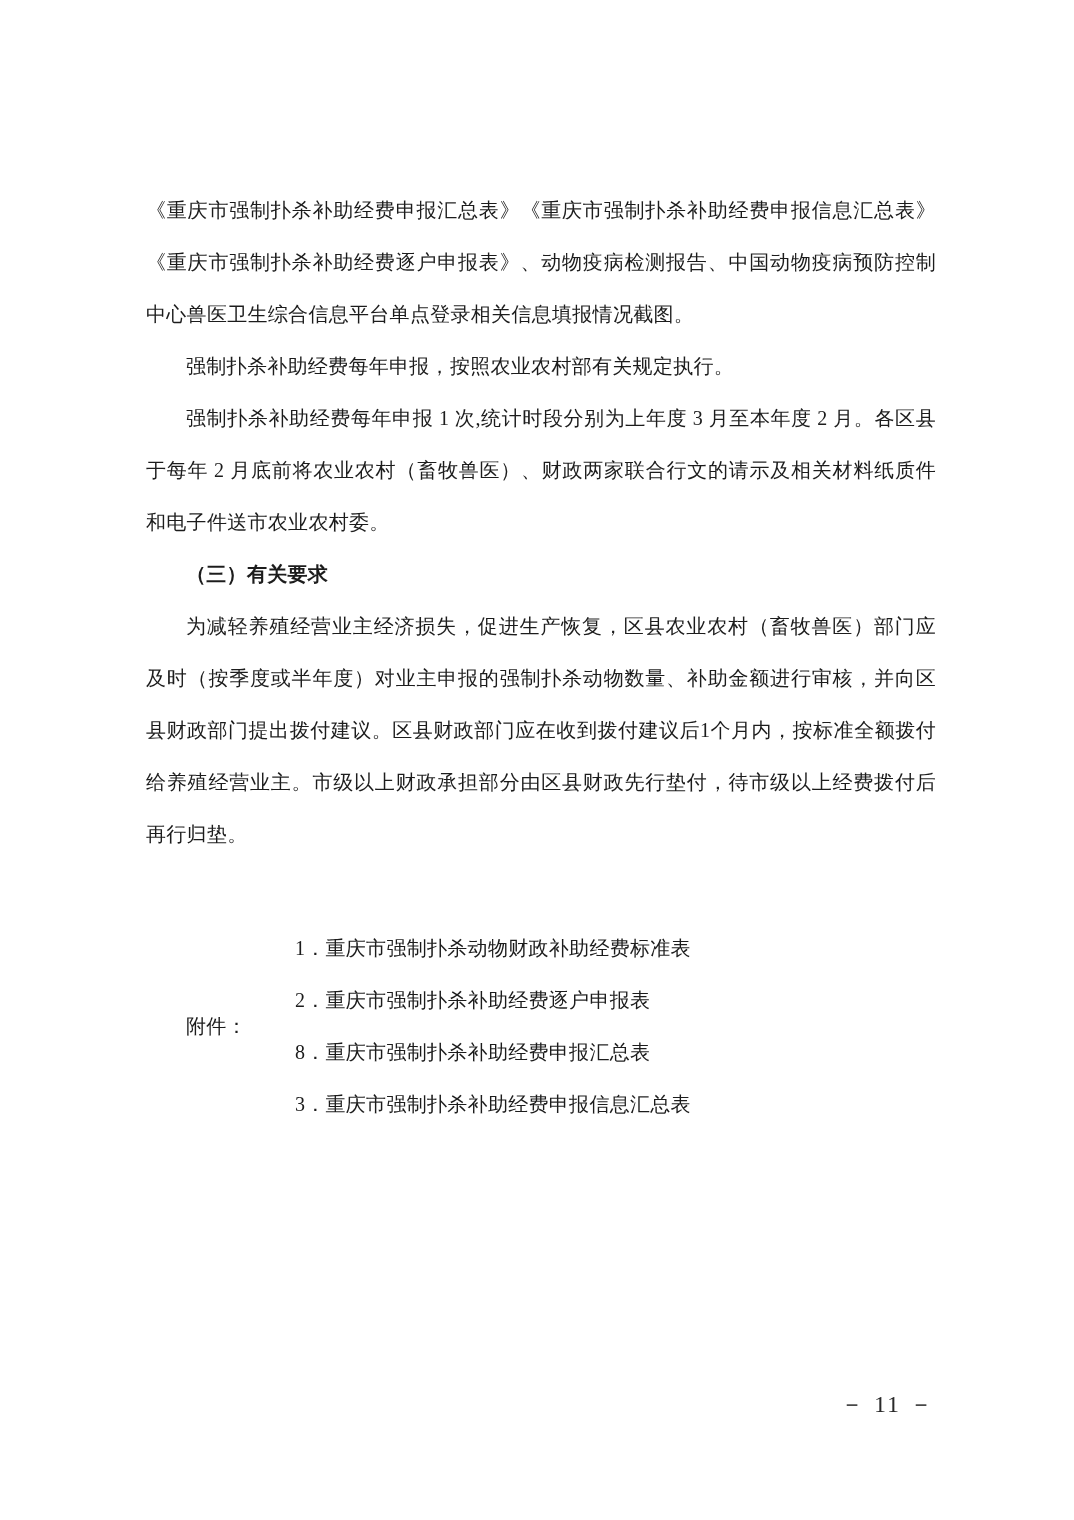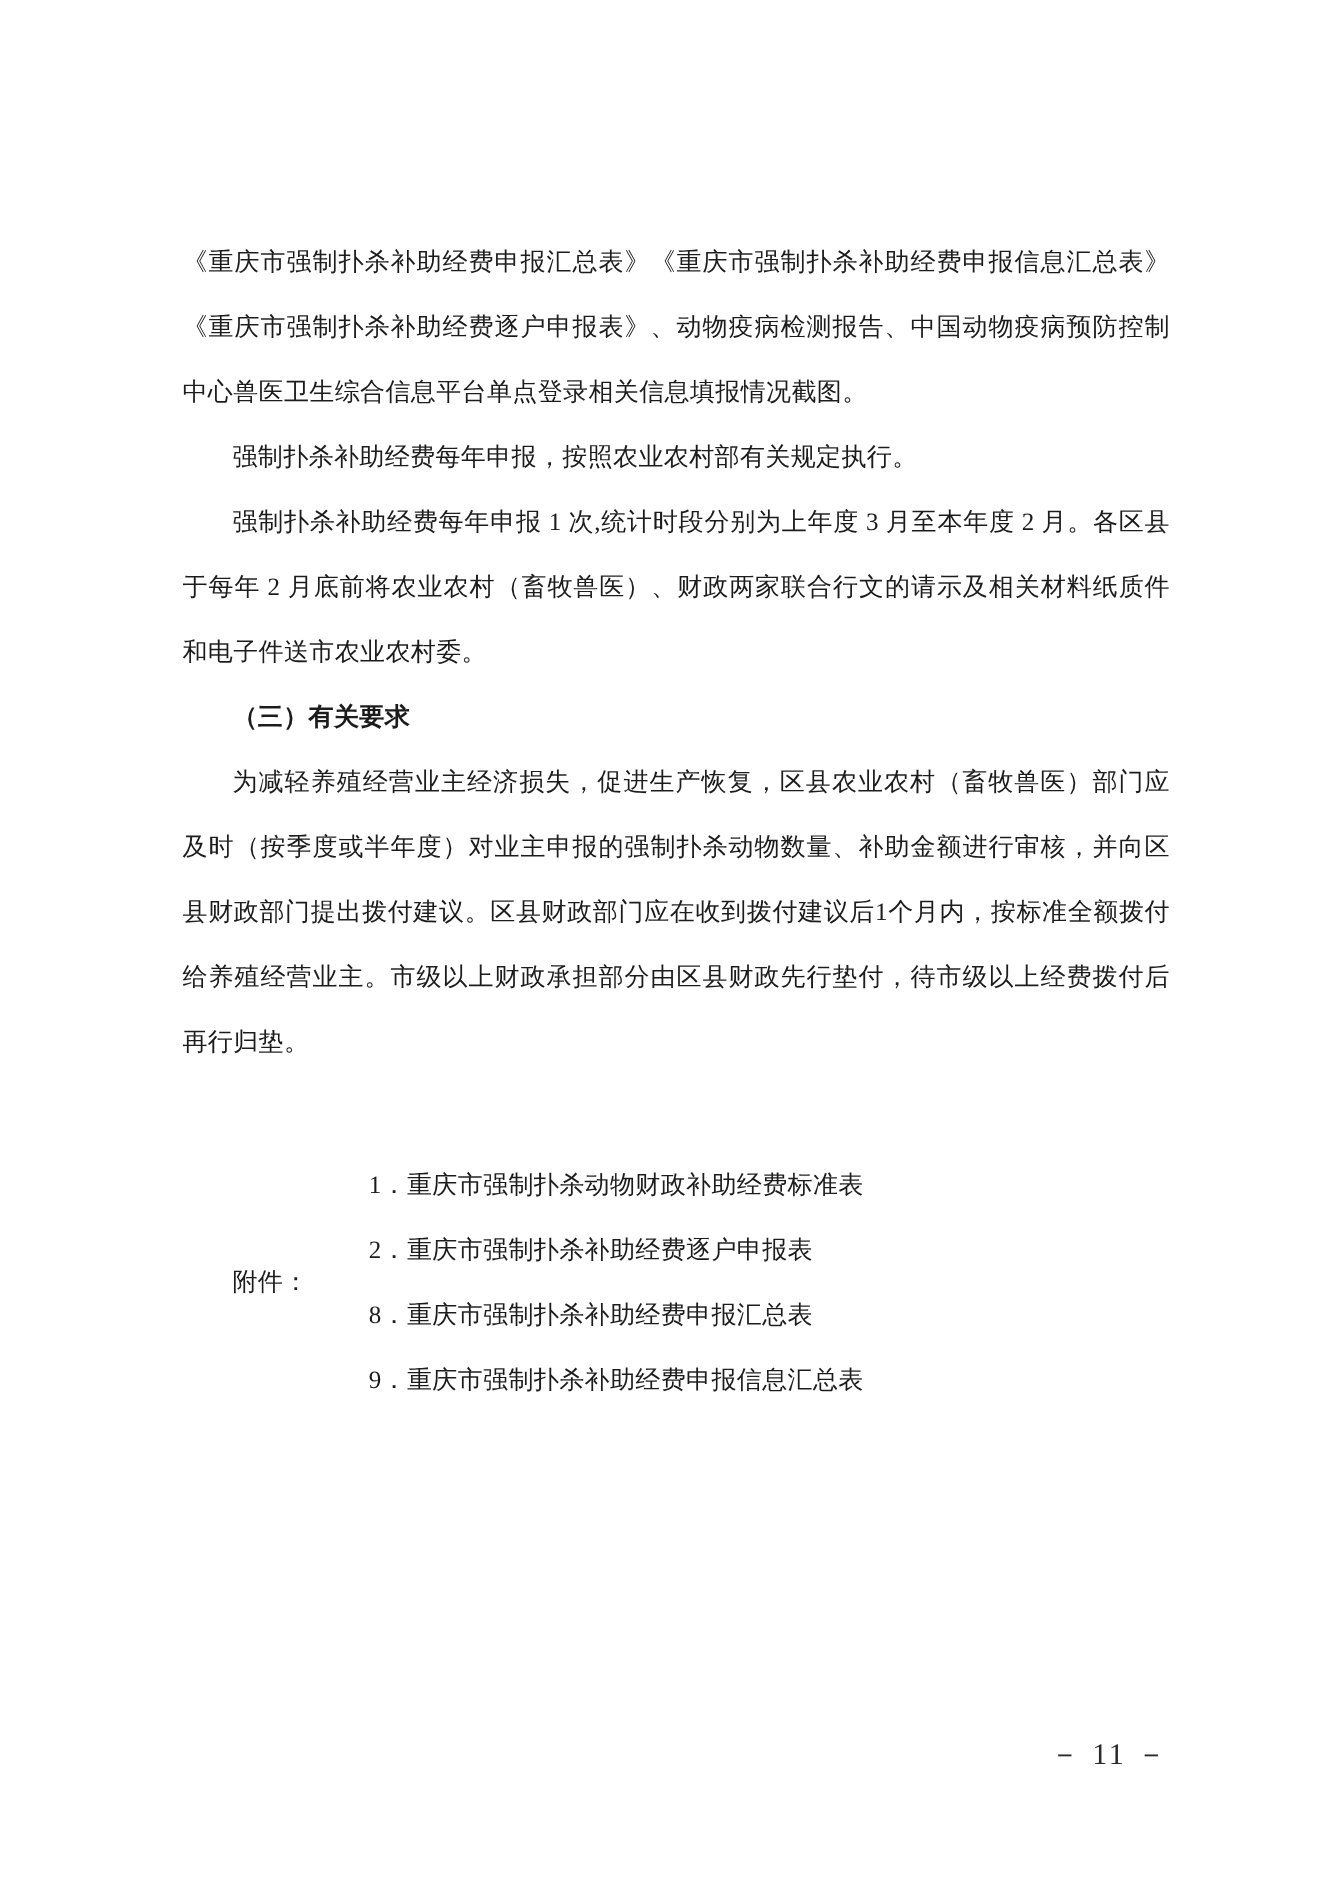--- a/index.html
+++ b/index.html
@@ -78,19 +78,19 @@
     <p class="para">强制扑杀补助经费每年申报 1 次,统计时段分别为上年度 3 月至本年度 2 月。各区县于每年 2 月底前将农业农村（畜牧兽医）、财政两家联合行文的请示及相关材料纸质件和电子件送市农业农村委。</p>
     <p class="heading">（三）有关要求</p>
     <p class="para">为减轻养殖经营业主经济损失，促进生产恢复，区县农业农村（畜牧兽医）部门应及时（按季度或半年度）对业主申报的强制扑杀动物数量、补助金额进行审核，并向区县财政部门提出拨付建议。区县财政部门应在收到拨付建议后1个月内，按标准全额拨付给养殖经营业主。市级以上财政承担部分由区县财政先行垫付，待市级以上经费拨付后再行归垫。</p>
 
     <div class="attachments">
       <span class="att-label">附件：</span>
       <div class="att-items">
         <div class="att-item">1．重庆市强制扑杀动物财政补助经费标准表</div>
         <div class="att-item">2．重庆市强制扑杀补助经费逐户申报表</div>
         <div class="att-item">8．重庆市强制扑杀补助经费申报汇总表</div>
-        <div class="att-item">9．重庆市强制扑杀补助经费申报信息汇总表</div>
+        <div class="att-item">3．重庆市强制扑杀补助经费申报信息汇总表</div>
       </div>
     </div>
   </div>
 
   <div class="page-number">－ 11 －</div>
 </div>
 
 </body></html>

